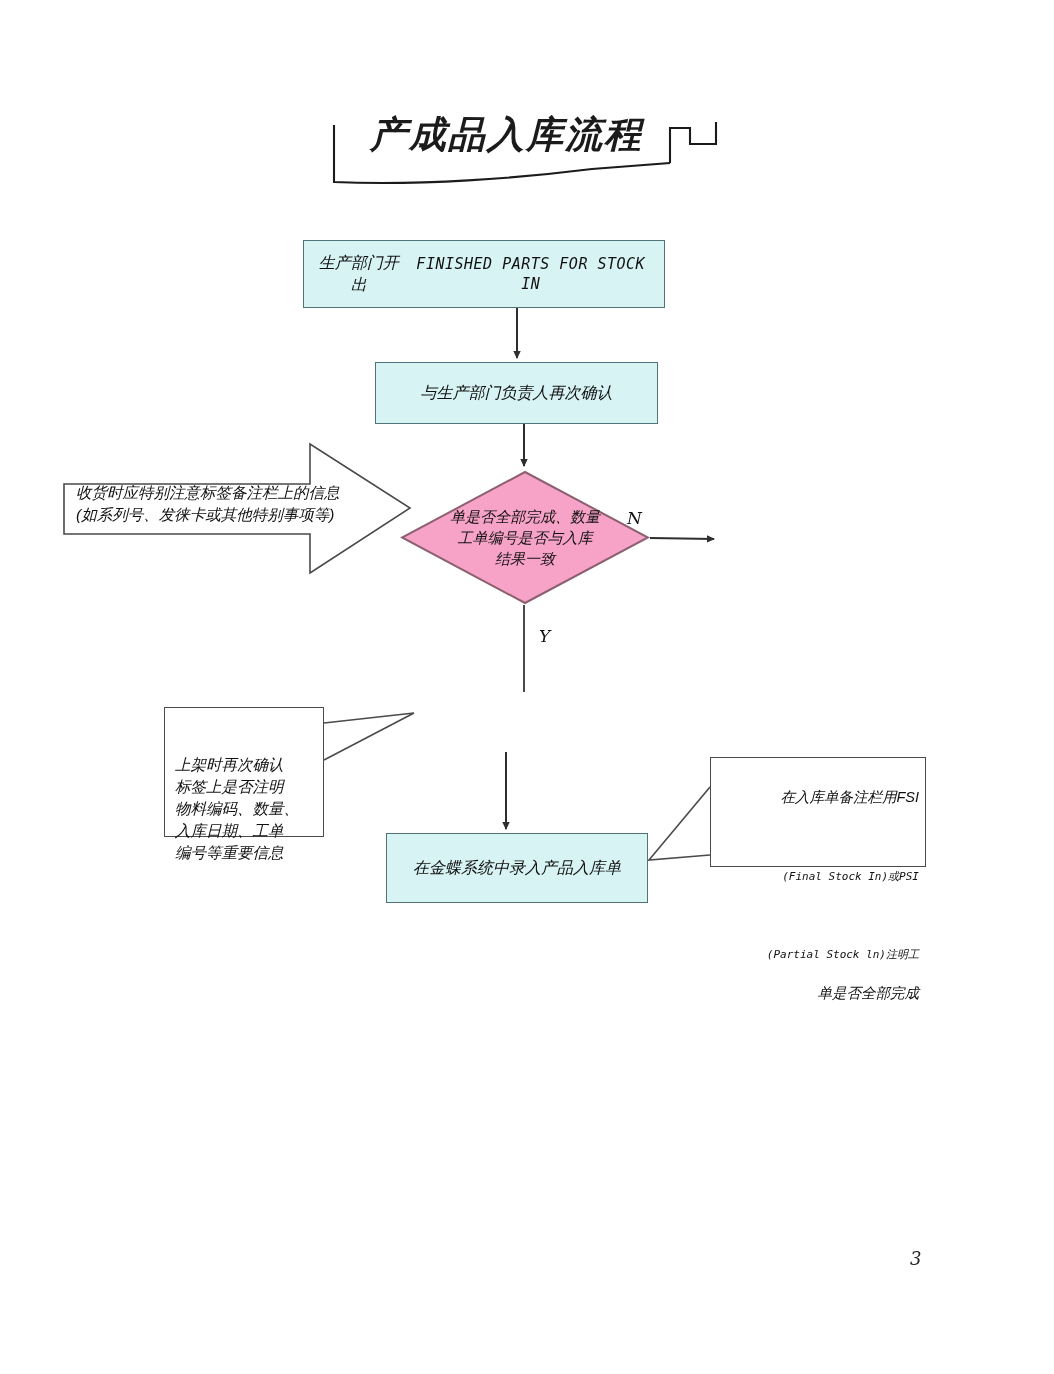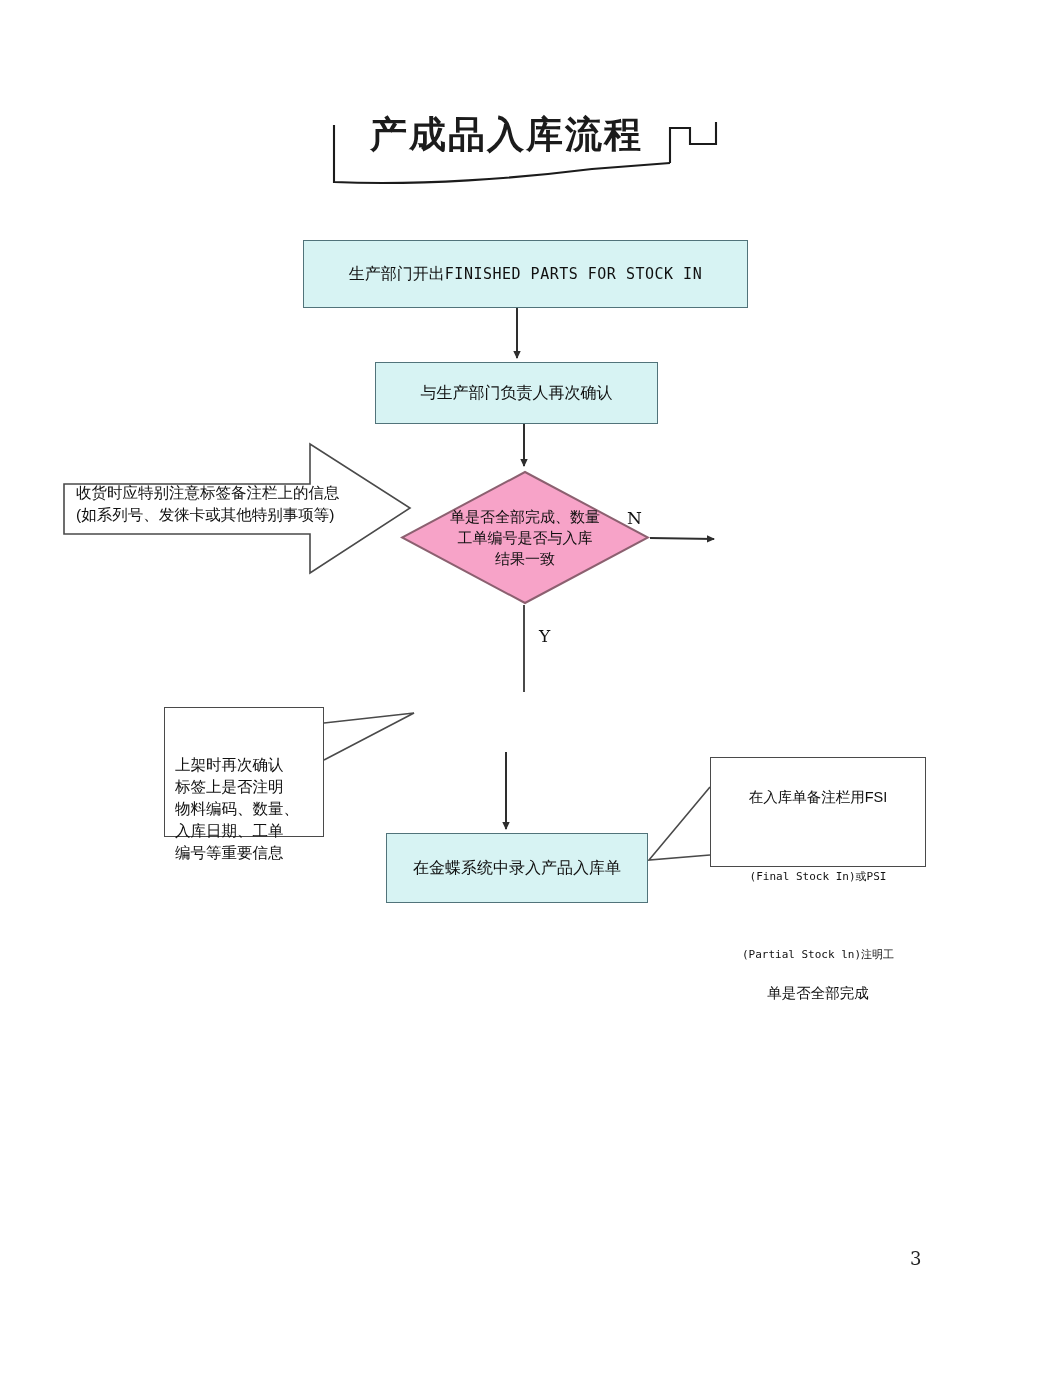--- a/index.html
+++ b/index.html
@@ -9,20 +9,21 @@
   }
   body {
     font-family: "Liberation Sans", "DejaVu Sans", sans-serif;
   }
   #page {
     position: relative;
     width: 1054px;
     height: 1374px;
     background: #ffffff;
     overflow: hidden;
+    font-style: italic;
   }
 
   
   .title-wrap {
     position: absolute;
     left: 330px;
     top: 108px;
     width: 400px;
     height: 78px;
   }
@@ -60,21 +61,21 @@
     font-size: 16px;
     line-height: 1.35;
     padding: 4px 8px;
   }
   .node .mono-seg {
     font-family: "DejaVu Sans Mono", "Liberation Mono", monospace;
     font-size: 15px;
     letter-spacing: 0.5px;
   }
 
-  #node-issue      { left: 303px; top: 240px;  width: 445px; height: 68px; }
+  #node-issue      { left: 303px; top: 240px;  width: 362px; height: 68px; }
   #node-pickup     { left: 375px; top: 362px;  width: 283px; height: 62px; }
   #node-reconfirm  { left: 718px; top: 515px;  width: 232px; height: 52px; }
   #node-shelve     { left: 415px; top: 694px;  width: 198px; height: 58px; }
   #node-kingdee    { left: 386px; top: 833px;  width: 262px; height: 70px; }
 
   
   .diamond-wrap {
     position: absolute;
     left: 400px;
     top: 470px;
@@ -162,21 +163,21 @@
     text-align: left;
   }
   #note-fsi {
     left: 710px;
     top: 757px;
     width: 216px;
     height: 110px;
     padding: 8px 6px 0 6px;
     font-size: 14.5px;
     line-height: 1.43;
-    text-align: center;
+    text-align: right;
   }
   #note-fsi .mono-seg {
     font-family: "DejaVu Sans Mono", "Liberation Mono", monospace;
     font-size: 11px;
     margin-top: 41px;
   }
 
   
   #page-number {
     position: absolute;

